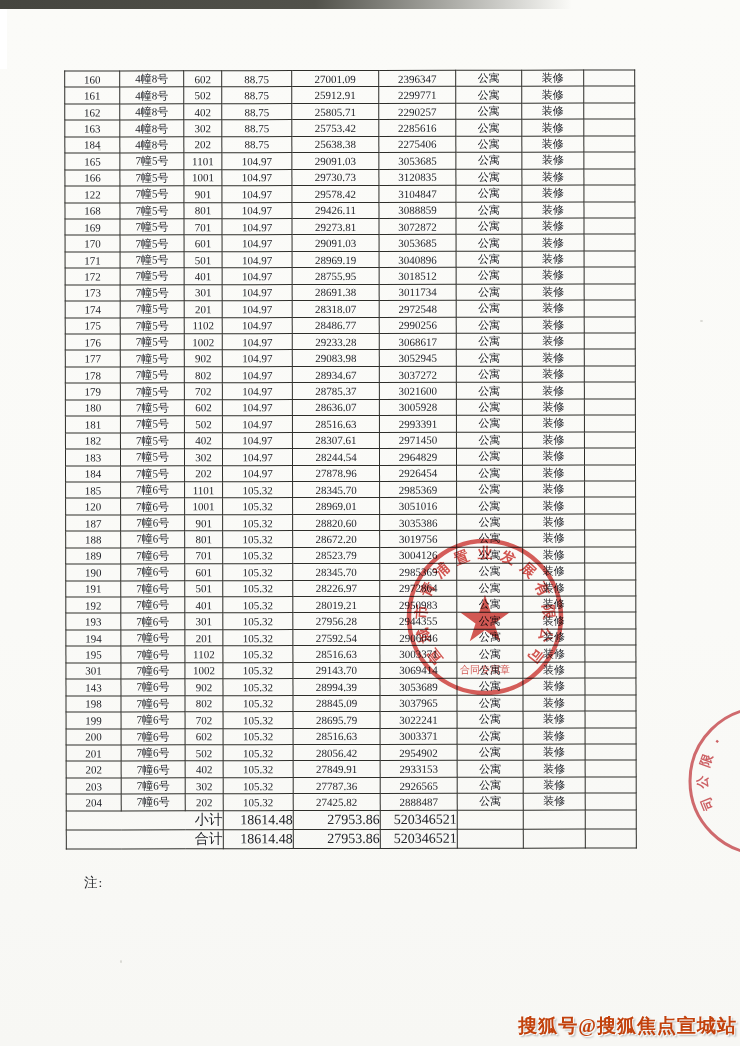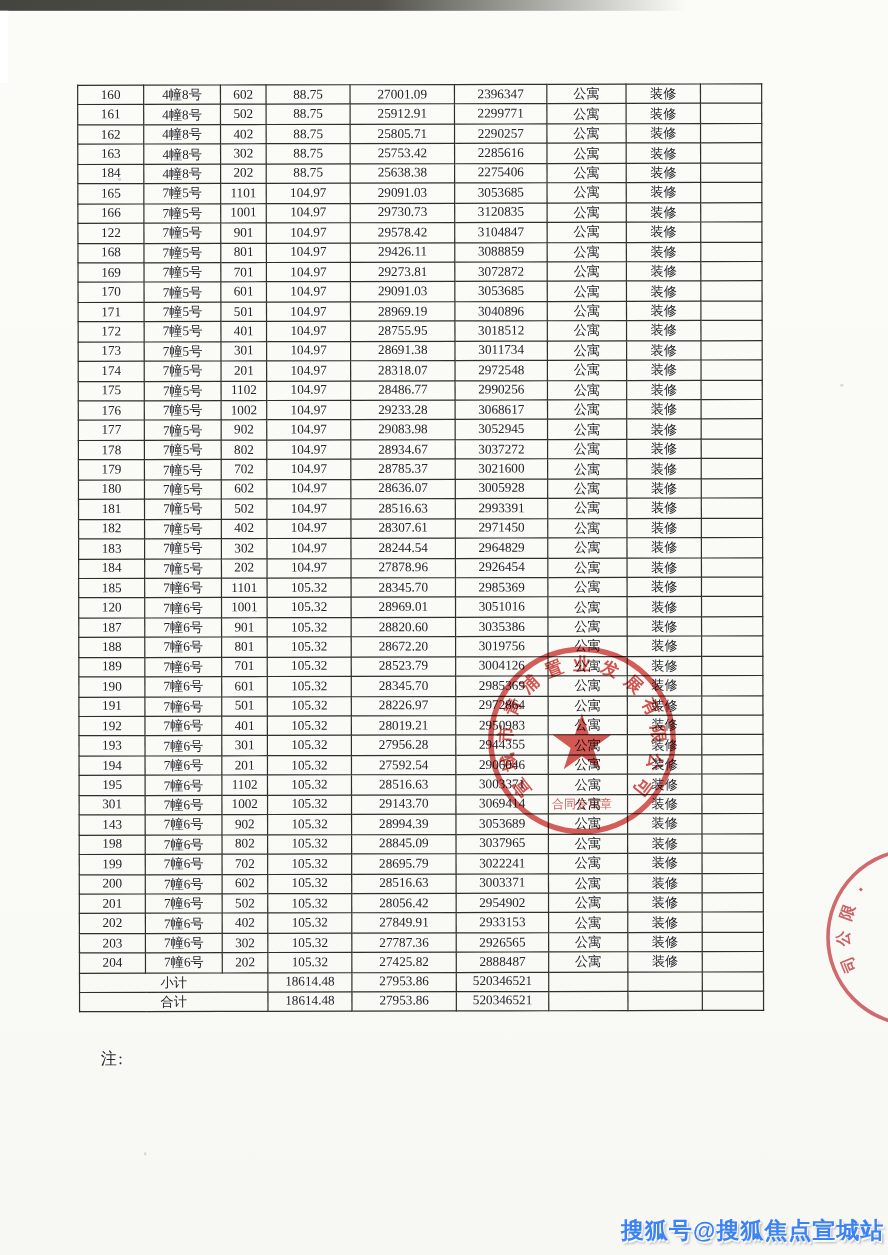--- a/index.html
+++ b/index.html
@@ -16,26 +16,26 @@
   .price-table{
     position:absolute;left:65px;top:70px;width:570px;
     border-collapse:collapse;table-layout:fixed;
     transform:rotate(-0.12deg);
   }
   .price-table td{
     border:1.4px solid #2e2e2a;
     font-size:11px;color:#23252b;text-align:center;vertical-align:middle;
     padding:0;height:15.45px;white-space:nowrap;overflow:hidden;
   }
-  .price-table tr.summary td{height:13.6px;font-size:11px;}
+  .price-table tr.summary td{height:13.6px;font-size:14px;text-align:right;}
   .note{position:absolute;left:84px;top:874px;font-size:13.5px;color:#26282d;letter-spacing:1px;}
   .watermark{
     position:absolute;right:3px;bottom:7px;
-    font-family:Liberation Sans, sans-serif;
-    font-size:19px;font-weight:bold;letter-spacing:1px;color:#3b82f6;
+    font-family:Liberation Serif, serif;
+    font-size:19px;font-weight:bold;letter-spacing:1px;color:#c2410c;
     text-shadow:1px 1px 0 rgba(255,255,255,.9),-1px -1px 0 rgba(255,255,255,.55),2px 2px 2px rgba(0,0,0,.28);
   }
   .stamps{position:absolute;left:0;top:0;pointer-events:none;mix-blend-mode:multiply;opacity:.88;}
   .speck{position:absolute;border-radius:50%;background:#b9b9b2;opacity:.5;}
 </style>
 </head>
 <body>
 
 <div class="scan-top-band"></div>
 <div class="scan-left-gap"></div>

